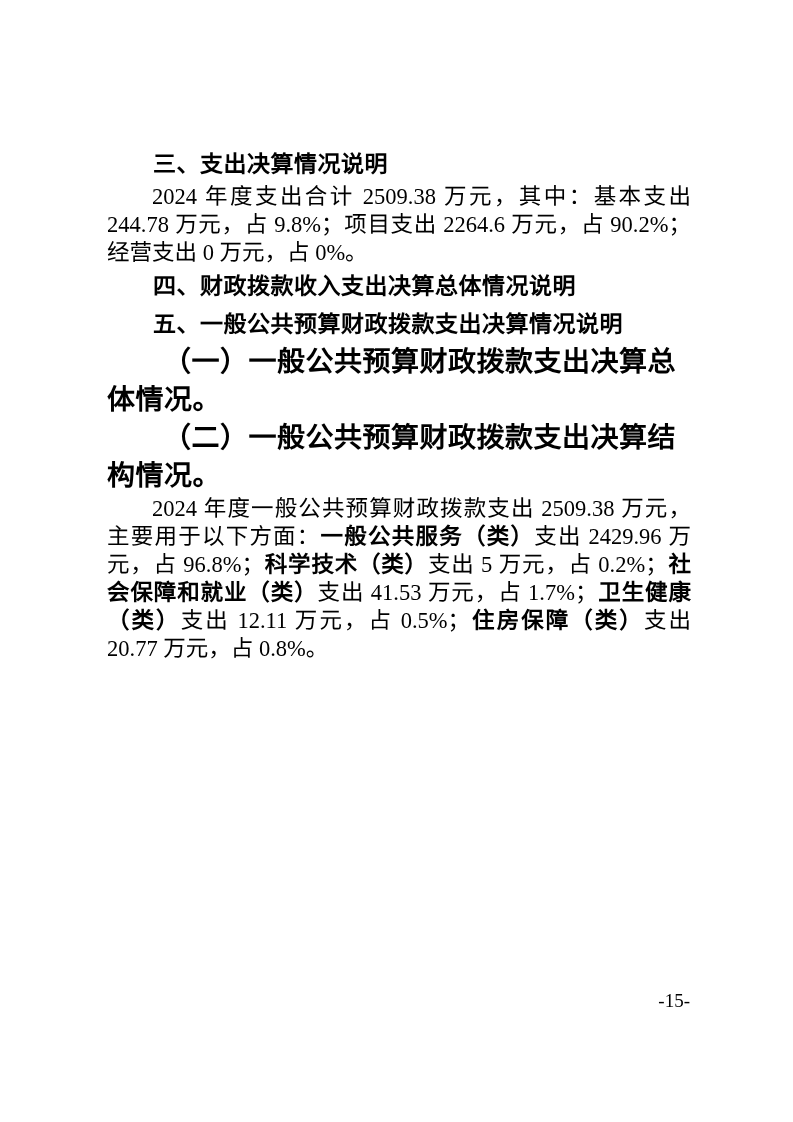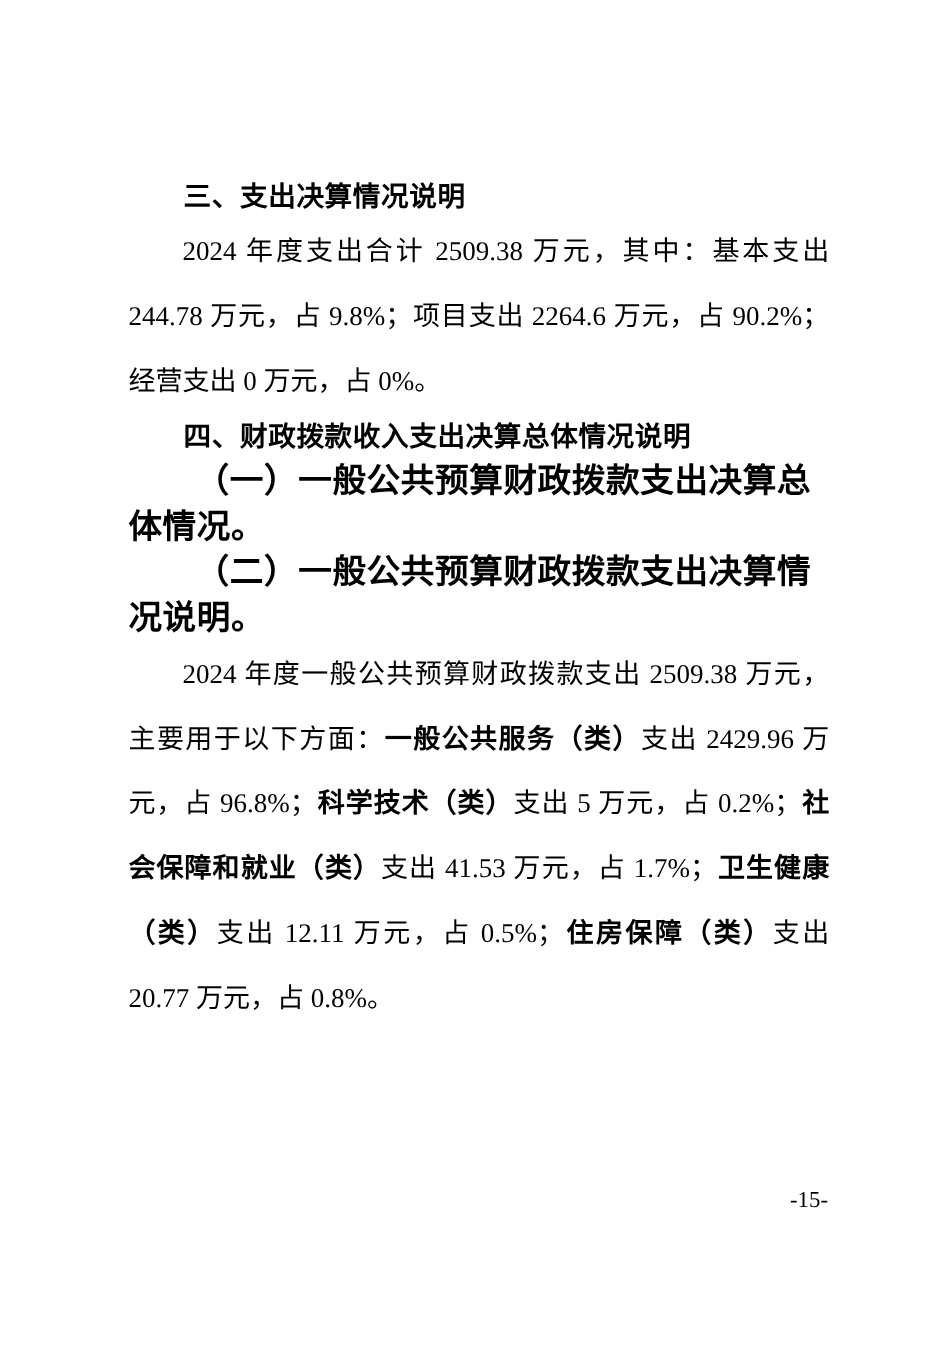--- a/index.html
+++ b/index.html
@@ -36,21 +36,21 @@
     font-family: "Liberation Serif", "DejaVu Serif", serif;
     font-weight: 700;
     font-size: 28px;
     line-height: 38px;
     text-indent: 2em;
     letter-spacing: 0.5px;
   }
   .para {
     margin: 0;
     font-size: 22.5px;
-    line-height: 54px;
+    line-height: 28px;
     text-align: justify;
     text-indent: 2em;
   }
   .cat-bold {
     font-weight: 700;
   }
   .page-number {
     position: absolute;
     top: 990px;
     right: 103px;
@@ -64,22 +64,23 @@
 <body>
 
 <div class="page">
   <div class="content">
 
     <h2 class="h-section">三、支出决算情况说明</h2>
     <p class="para">2024 年度支出合计 2509.38 万元，其中：基本支出 244.78 万元，占 9.8%；项目支出 2264.6 万元，占 90.2%；经营支出 0 万元，占 0%。</p>
 
     <h2 class="h-section">四、财政拨款收入支出决算总体情况说明</h2>
 
+    <h2 class="h-section">五、一般公共预算财政拨款支出决算情况说明</h2>
 
     <h3 class="h-sub">（一）一般公共预算财政拨款支出决算总体情况。</h3>
 
-    <h3 class="h-sub">（二）一般公共预算财政拨款支出决算情况说明。</h3>
+    <h3 class="h-sub">（二）一般公共预算财政拨款支出决算结构情况。</h3>
     <p class="para"><span>2024 年度一般公共预算财政拨款支出 2509.38 万元，主要用于以下方面：</span><strong class="cat-bold">一般公共服务（类）</strong><span>支出 2429.96 万元，占 96.8%；</span><strong class="cat-bold">科学技术（类）</strong><span>支出 5 万元，占 0.2%；</span><strong class="cat-bold">社会保障和就业（类）</strong><span>支出 41.53 万元，占 1.7%；</span><strong class="cat-bold">卫生健康（类）</strong><span>支出 12.11 万元，占 0.5%；</span><strong class="cat-bold">住房保障（类）</strong><span>支出 20.77 万元，占 0.8%。</span></p>
 
   </div>
 
   <div class="page-number">-15-</div>
 </div>
 
 </body></html>

